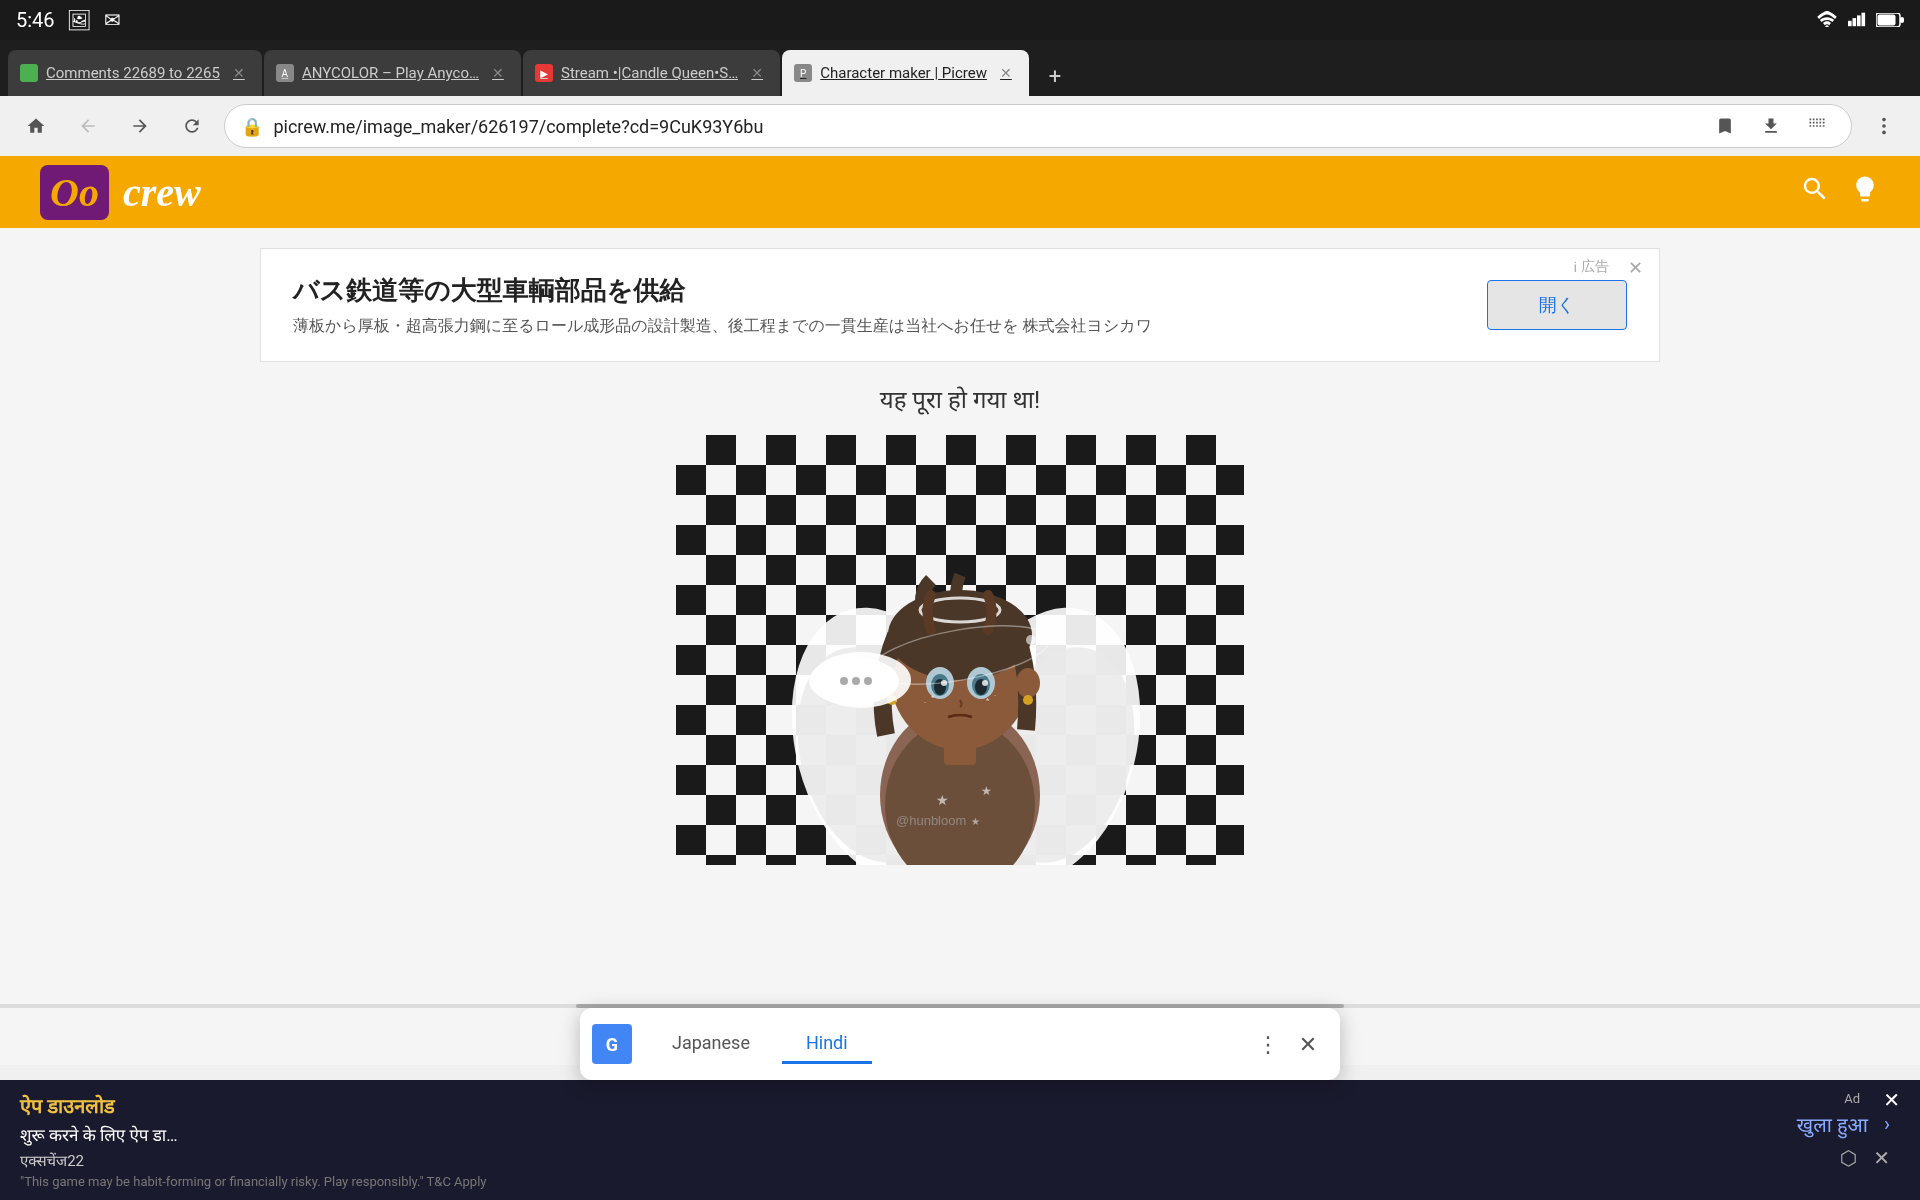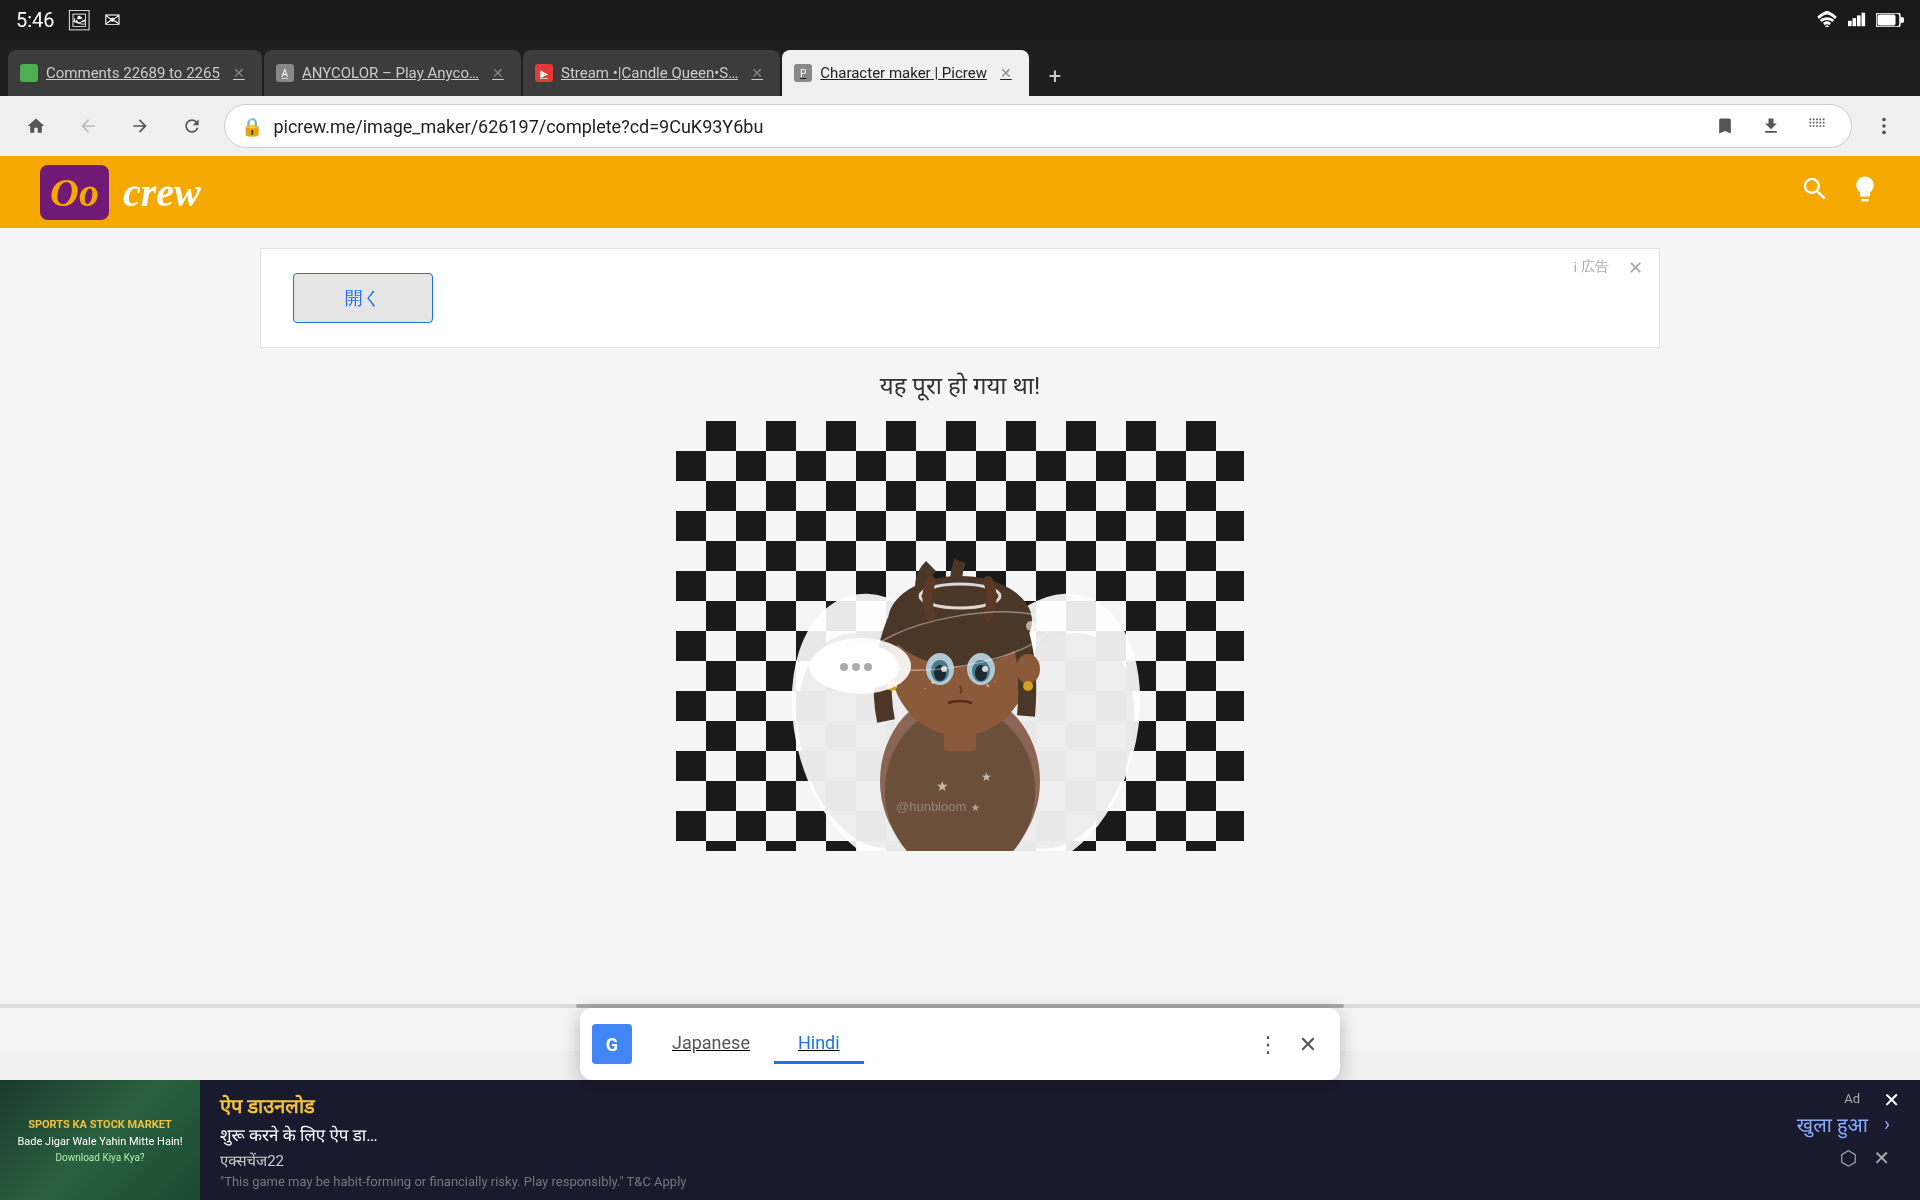--- a/index.html
+++ b/index.html
@@ -315,23 +315,22 @@
       border-radius: 4px;
       display: flex;
       align-items: center;
       justify-content: center;
       margin-right: 16px;
       flex-shrink: 0;
     }
     .translator-icon-text { color: white; font-size: 18px; font-weight: bold; }
     .translation-tabs {
       display: flex;
-      gap: 0;
+      gap: 8px;
       flex: 1;
-      text-decoration: underline;
     }
     .translation-tab {
       padding: 8px 24px;
       font-size: 18px;
       color: #555;
       cursor: pointer;
       border-bottom: 3px solid transparent;
     }
     .translation-tab.active {
       color: #1a73e8;
@@ -525,20 +524,24 @@
       </span>
     </div>
   </div>
 
   <div class="ad-banner">
     <div class="ad-badge">
       <span style="font-size:14px;color:#aaa;">ℹ</span>
       <span>広告</span>
     </div>
     <div class="ad-close-btn">✕</div>
+    <div class="ad-text">
+      <h3>バス鉄道等の大型車輌部品を供給</h3>
+      <p>薄板から厚板・超高張力鋼に至るロール成形品の設計製造、後工程までの一貫生産は当社へお任せを 株式会社ヨシカワ</p>
+    </div>
     <button class="ad-open-btn">開く</button>
   </div>
 
   <div class="completion-text">यह पूरा हो गया था!</div>
 
   <div class="character-image">
     <svg width="568" height="430" viewBox="0 0 568 430" xmlns="http://www.w3.org/2000/svg">
 
       <defs>
         <pattern id="checker" x="0" y="0" width="60" height="60" patternUnits="userSpaceOnUse">
@@ -630,27 +633,20 @@
 <div class="page-scrollbar">
   <div class="page-scrollbar-thumb"></div>
 </div>
 
 <div class="bottom-ad">
   <div class="bottom-ad-close">
     <span style="font-size:13px;color:#aaa;">Ad</span>
   </div>
   <div class="bottom-ad-x">✕</div>
 
-  <div class="bottom-ad-image">
-    <div style="background: linear-gradient(135deg, #1a3a2a 0%, #2a6040 50%, #1a4a30 100%); width:100%; height:100%; display:flex; flex-direction:column; align-items:center; justify-content:center; padding:8px;">
-      <div style="color:#f0c040;font-size:11px;font-weight:bold;text-align:center;margin-bottom:4px;">SPORTS KA STOCK MARKET</div>
-      <div style="color:white;font-size:11px;text-align:center;">Bade Jigar Wale Yahin Mitte Hain!</div>
-      <div style="color:#aaf0aa;font-size:10px;text-align:center;margin-top:4px;">Download Kiya Kya?</div>
-    </div>
-  </div>
 
   <div class="bottom-ad-content">
     <div class="bottom-ad-title">ऐप डाउनलोड</div>
     <div class="bottom-ad-subtitle">शुरू करने के लिए ऐप डा…</div>
     <div class="bottom-ad-desc">एक्सचेंज22</div>
     <div style="color:#777;font-size:13px;margin-top:4px;">"This game may be habit-forming or financially
 risky. Play responsibly." T&amp;C Apply</div>
   </div>
 
   <div class="bottom-ad-action">

